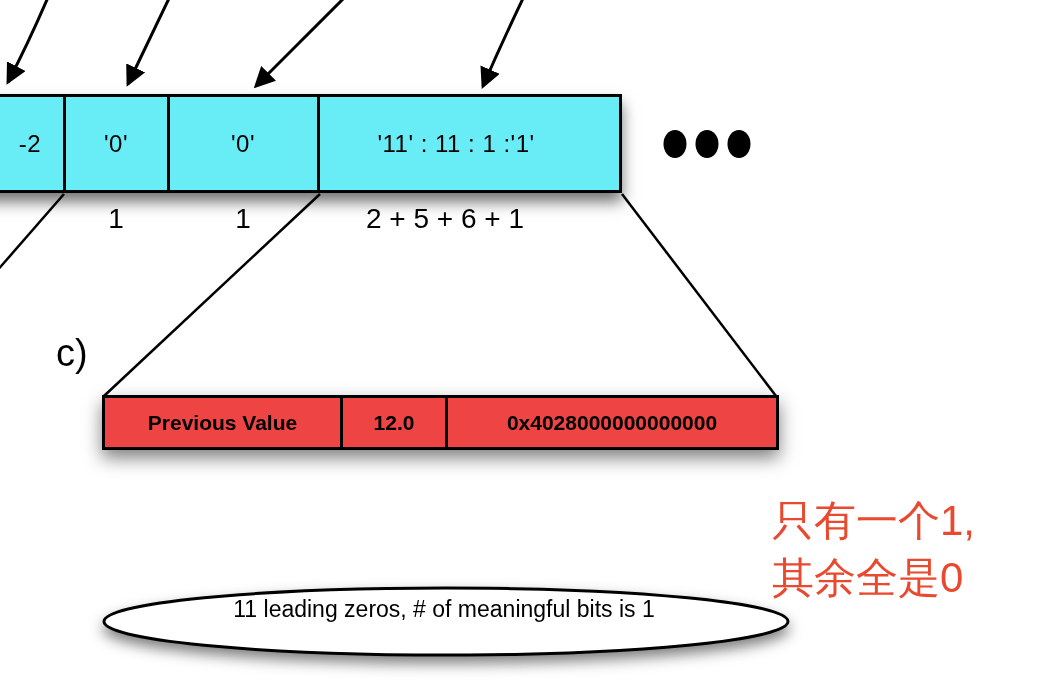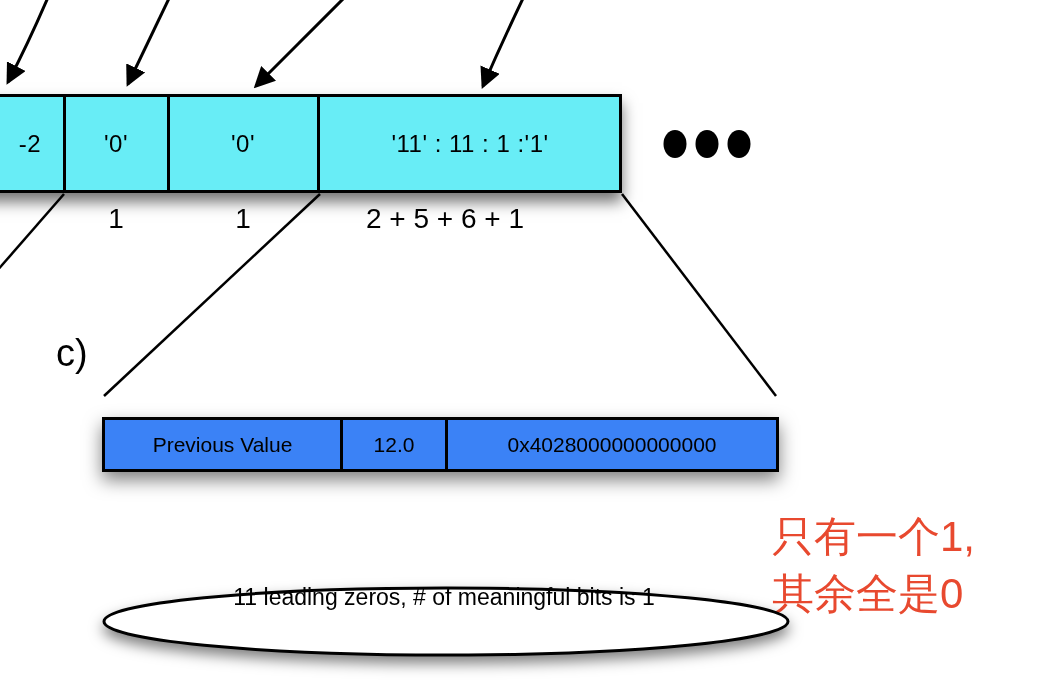--- a/index.html
+++ b/index.html
@@ -19,37 +19,37 @@
     position:absolute;top:94px;height:99px;display:flex;align-items:center;justify-content:center;
     font-size:24px;letter-spacing:0.5px;
   }
   .count-label{
     position:absolute;top:203px;height:32px;display:flex;align-items:flex-start;justify-content:center;
     font-size:28px;
   }
   .section-label{position:absolute;left:56px;top:332px;font-size:38px;}
   
   table.xor{
-    position:absolute;left:102px;top:417px;border-collapse:collapse;table-layout:fixed;
-    width:674px;background:#3b82f6;filter:drop-shadow(0 8px 9px rgba(0,0,0,0.5));
+    position:absolute;left:102px;top:395px;border-collapse:collapse;table-layout:fixed;
+    width:674px;background:#ef4444;filter:drop-shadow(0 8px 9px rgba(0,0,0,0.5));font-weight:bold;
   }
   table.xor td{
     border:3px solid #000;text-align:center;vertical-align:middle;
     font-size:21px;height:49px;padding:0;
   }
   
   .annotation{
-    position:absolute;left:772px;top:508px;width:286px;
+    position:absolute;left:772px;top:492px;width:286px;
     color:#e8492f;font-size:42px;line-height:57px;white-space:nowrap;
   }
   
   svg.callout{position:absolute;left:96px;top:582px;width:700px;height:90px;
     filter:drop-shadow(0 7px 7px rgba(0,0,0,0.5));}
   .callout-text{
-    position:absolute;left:102px;top:564px;width:684px;height:67px;
+    position:absolute;left:102px;top:576px;width:684px;height:67px;
     display:flex;align-items:center;justify-content:center;font-size:23px;
   }
 </style>
 </head>
 <body>
 
 <div class="canvas">
 
   <svg class="lines" viewBox="0 0 1060 700">
     <defs>
@@ -74,21 +74,21 @@
   </svg>
 
   <div class="strip"></div>
   <div class="divider" style="left:63px"></div>
   <div class="divider" style="left:167px"></div>
   <div class="divider" style="left:317px"></div>
 
   <div class="box-label" style="left:0;width:60px">-2</div>
   <div class="box-label" style="left:64px;width:104px">'0'</div>
   <div class="box-label" style="left:168px;width:150px">'0'</div>
-  <div class="box-label" style="left:318px;width:304px">'11' : 11 : 1 :'1'</div>
+  <div class="box-label" style="left:304px;width:304px">'11' : 11 : 1 :'1'</div>
 
   <div class="count-label" style="left:96px;width:40px">1</div>
   <div class="count-label" style="left:223px;width:40px">1</div>
   <div class="count-label" style="left:340px;width:210px">2 + 5 + 6 + 1</div>
 
   <div class="section-label">c)</div>
 
   <table class="xor">
     <colgroup>
       <col style="width:238px">

